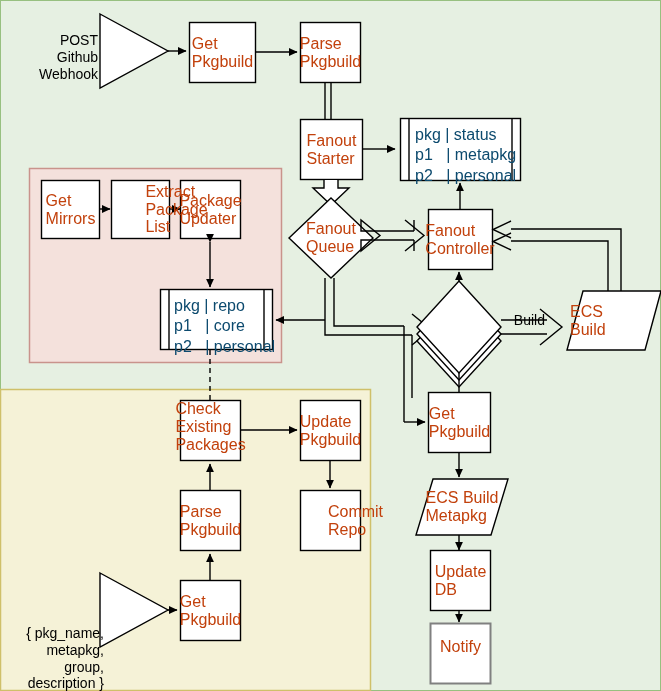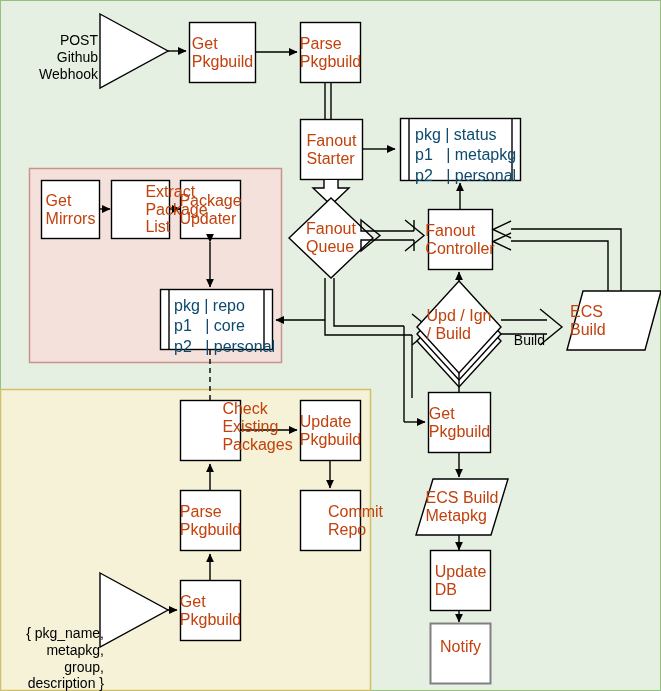--- a/index.html
+++ b/index.html
@@ -155,34 +155,32 @@
   <div class="lbl" style="left:42px;top:181px;width:57px;height:57px;">Get
 Mirrors</div>
   <div class="lbl" style="left:112px;top:181px;width:57px;height:57px;margin-left:36px;">Extract
 Package
 List</div>
   <div class="lbl" style="left:181px;top:181px;width:59px;height:57px;">Package
 Updater</div>
 
   <div class="mono-tbl" style="left:174px;top:296px;"><span>pkg | repo</span><br><span>p1   | core</span><br><span>p2   | personal</span></div>
 
-  <div class="lbl" style="left:421px;top:303px;width:76px;height:44px;">Upd / Ign
-/ Build</div>
-  <div class="free" style="left:497px;top:332px;width:48px;">Build</div>
+  <div class="free" style="left:497px;top:312px;width:48px;">Build</div>
   <div class="lbl" style="left:570px;top:292px;width:72px;height:57px;">ECS Build</div>
 
   <div class="lbl" style="left:429px;top:393px;width:61px;height:59px;">Get
 Pkgbuild</div>
   <div class="lbl" style="left:424px;top:480px;width:76px;height:54px;">ECS Build
 Metapkg</div>
   <div class="lbl" style="left:431px;top:551px;width:59px;height:59px;">Update
 DB</div>
   <div class="lbl" style="left:431px;top:624px;width:59px;height:46px;">Notify</div>
 
-  <div class="lbl" style="left:181px;top:401px;width:59px;height:52px;margin-left:47px;">Check
+  <div class="lbl" style="left:181px;top:401px;width:59px;height:52px;">Check
 Existing
 Packages</div>
   <div class="lbl" style="left:301px;top:401px;width:59px;height:59px;">Update
 Pkgbuild</div>
   <div class="lbl" style="left:181px;top:491px;width:59px;height:59px;">Parse
 Pkgbuild</div>
   <div class="lbl" style="left:301px;top:491px;width:59px;height:59px;margin-left:25px;">Commit
 Repo</div>
   <div class="lbl" style="left:181px;top:581px;width:59px;height:59px;">Get
 Pkgbuild</div>

